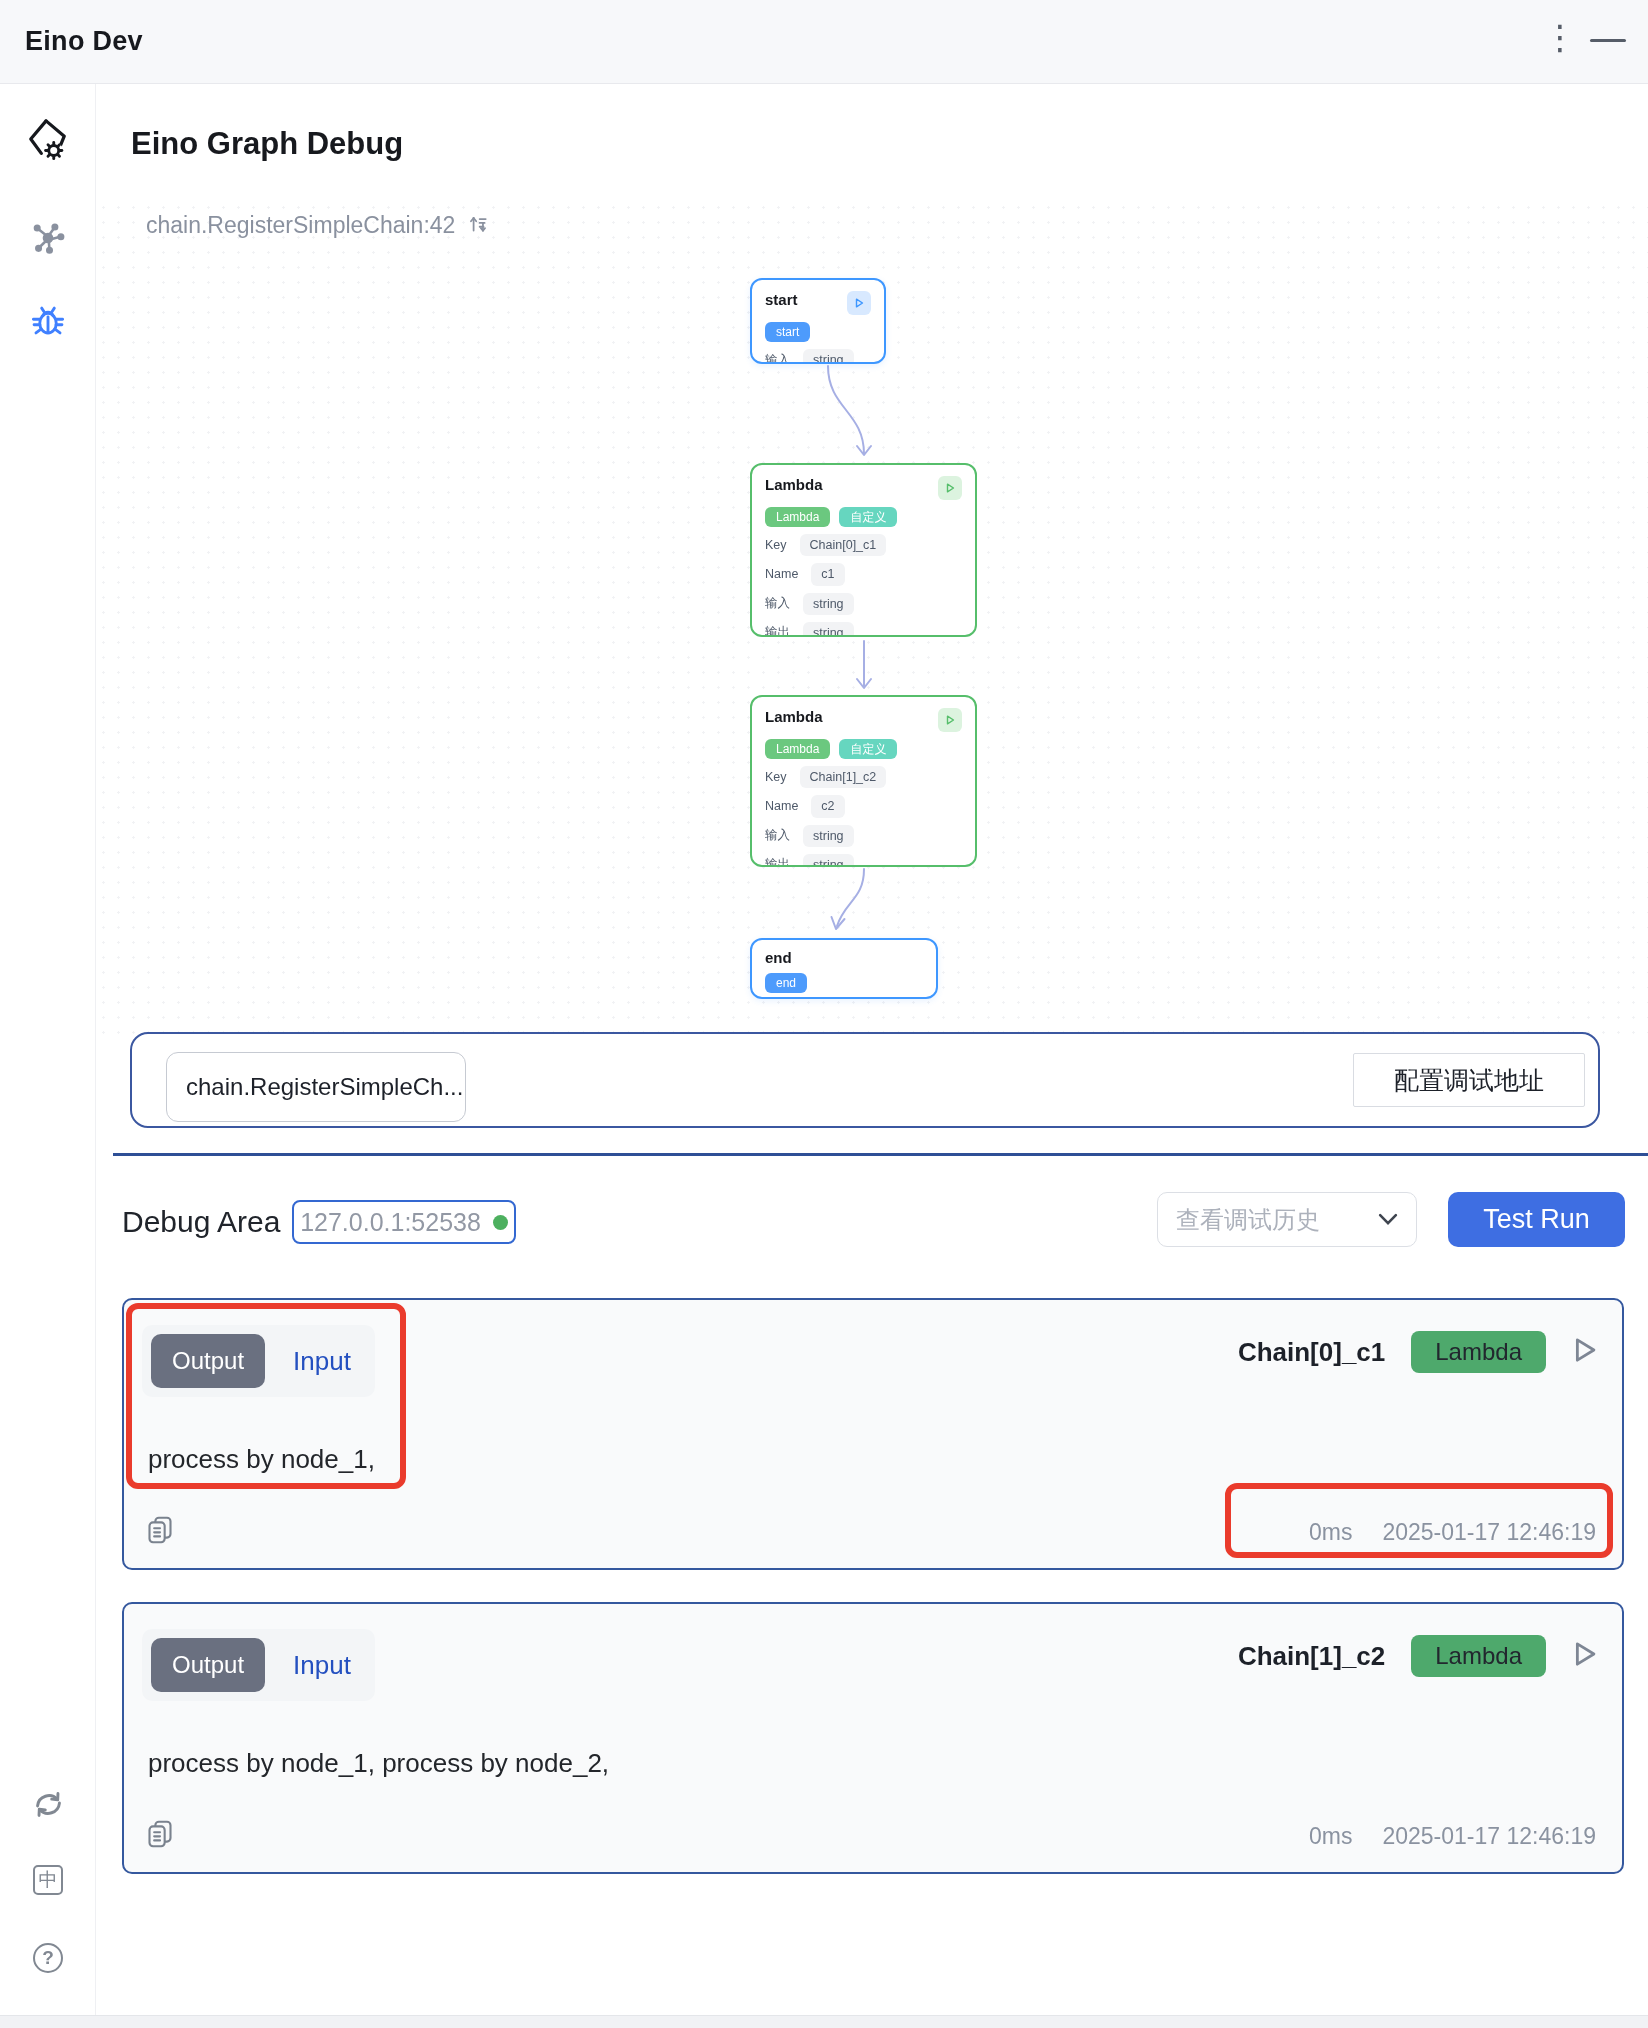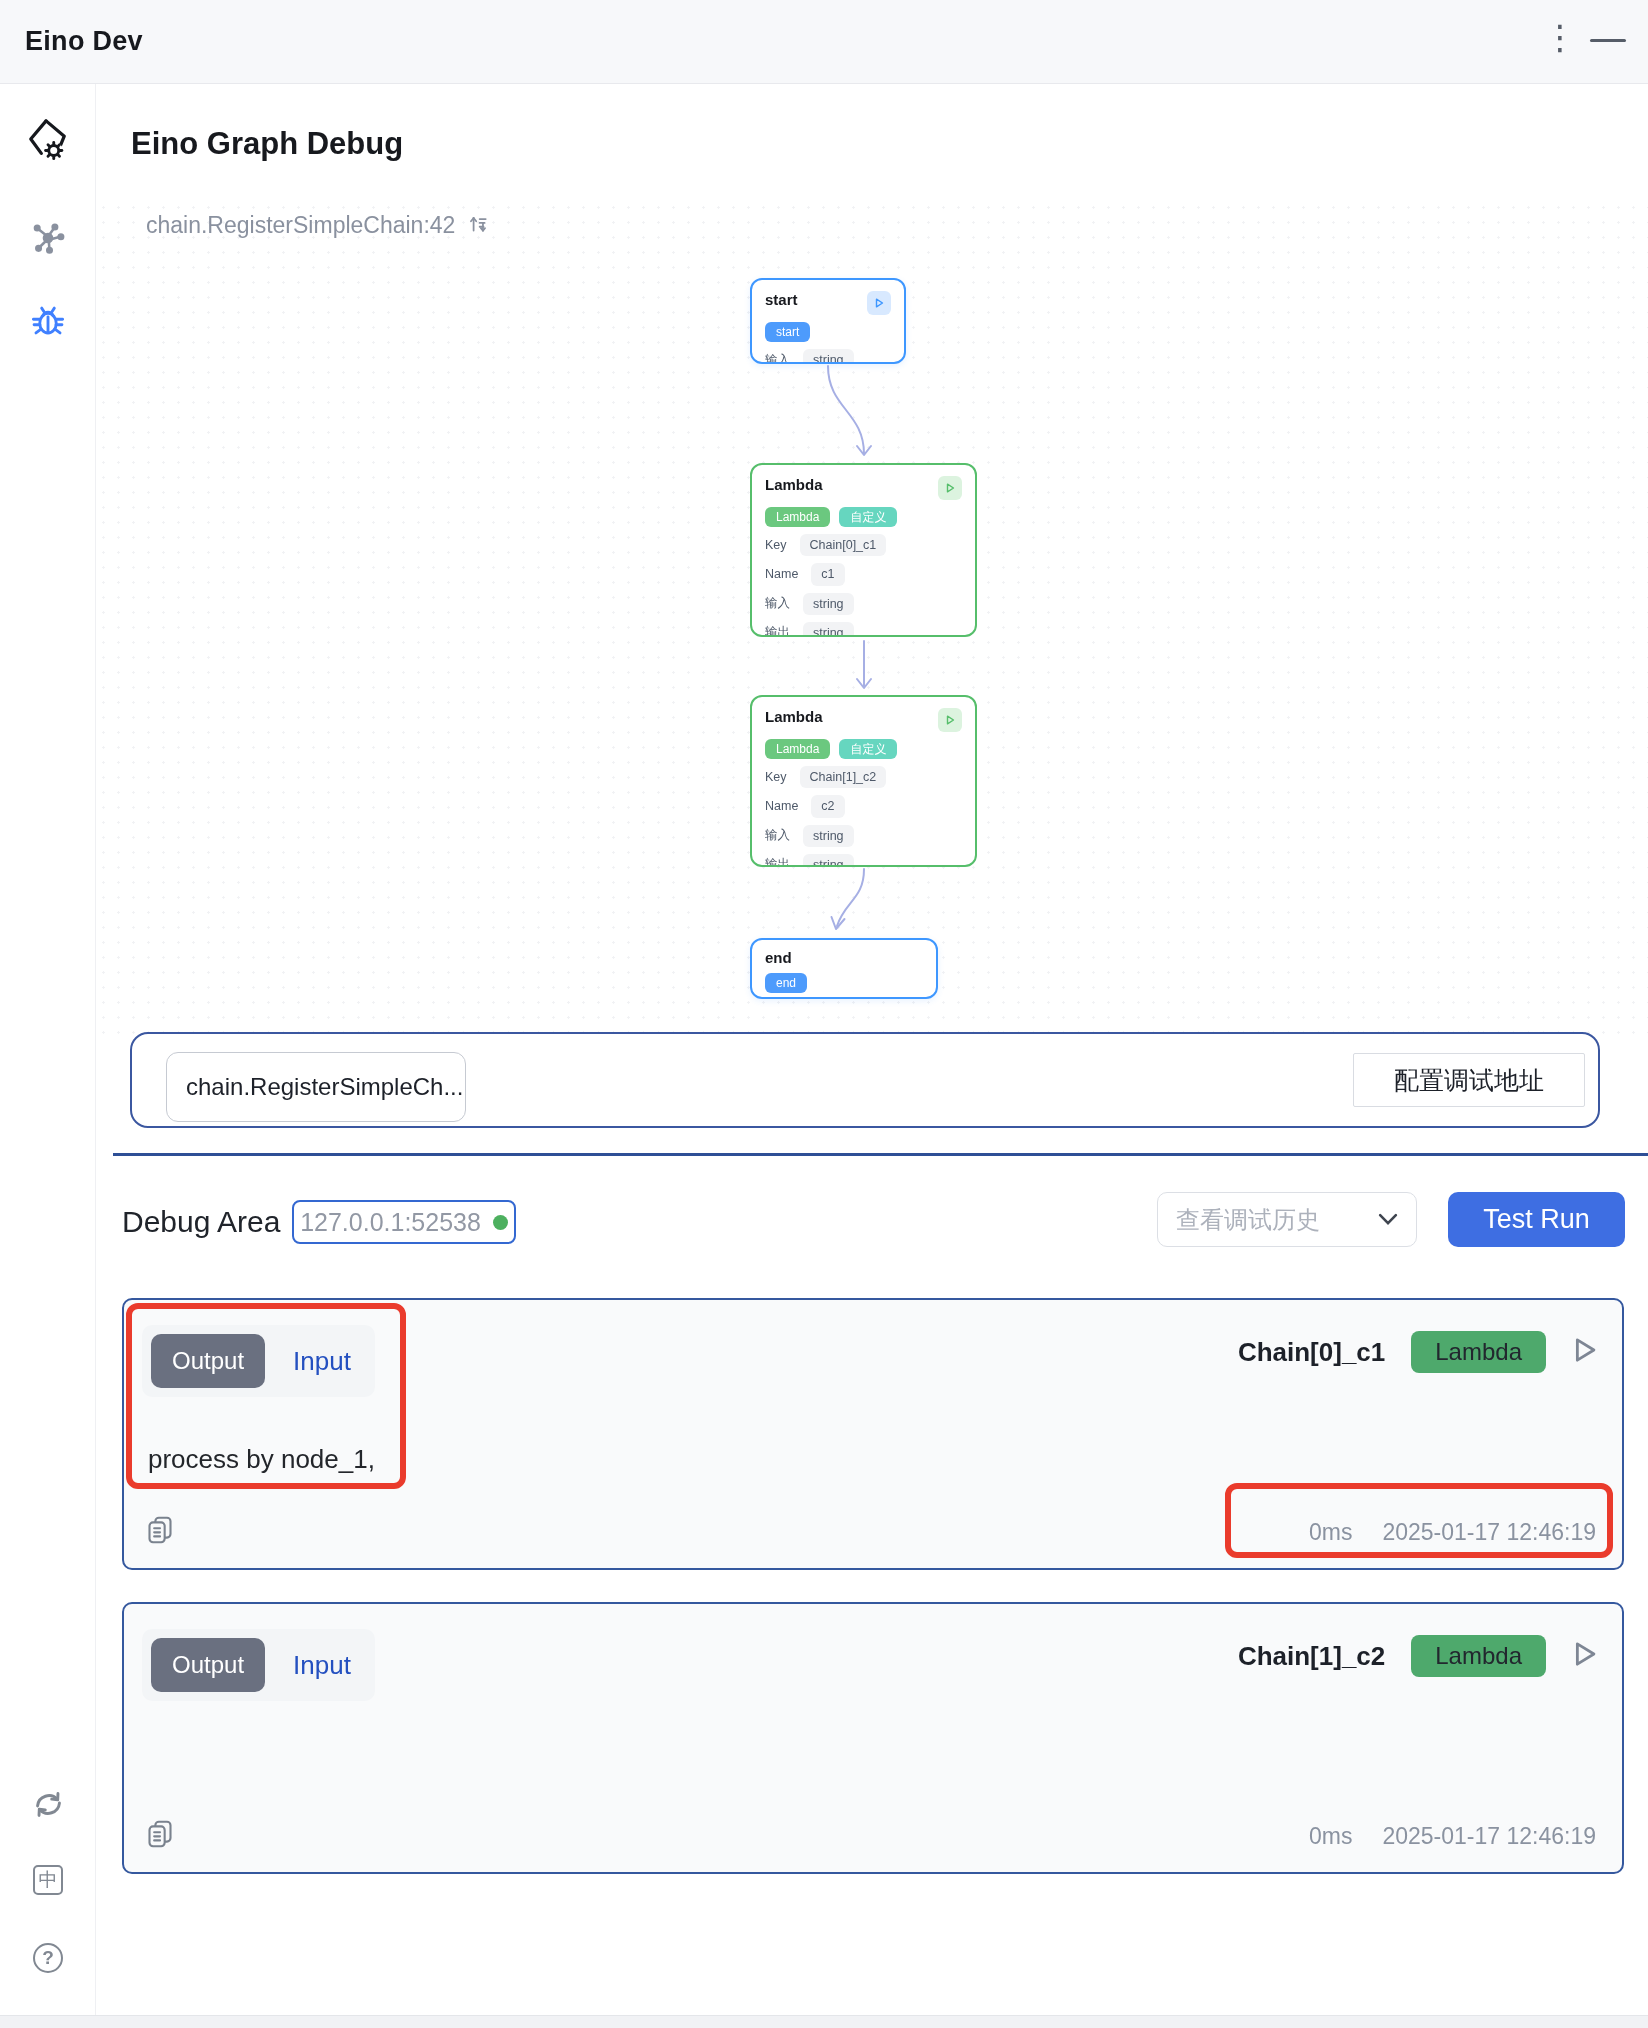--- a/index.html
+++ b/index.html
@@ -40,21 +40,21 @@
   .play-chip.blue { background:#D8E9FF; }
   .play-chip.green{ background:#DCF3DF; }
   .badges { display:flex; gap:9px; margin-top:7px; }
   .badge { font-size:12px; color:#fff; border-radius:6px; padding:4px 11px; line-height:1; }
   .badge.blue { background:#4D9BFC; }
   .badge.green{ background:#6BC87F; }
   .badge.teal { background:#66D6BF; }
   .nrow { display:flex; align-items:center; gap:13px; margin-top:7px; }
   .nlabel { font-size:12.5px; color:#4E5969; }
   .pill { background:#F2F3F5; color:#4E5969; font-size:12.5px; border-radius:6px; padding:3px 10px; line-height:1.3; }
-  #node-start   { left:750px; top:278px; width:156px; height:86px; }
+  #node-start   { left:750px; top:278px; width:136px; height:86px; }
   #node-lambda1 { left:750px; top:463px; width:227px; height:174px; }
   #node-lambda2 { left:750px; top:695px; width:227px; height:172px; }
   #node-end     { left:750px; top:938px; width:188px; height:61px; padding-top:9px; }
 
   
   .selector-wrap { left:130px; top:1032px; width:1470px; height:96px; border:2.5px solid #3B57A0; border-radius:18px; background:#fff; }
   .chain-select { left:166px; top:1052px; width:300px; height:70px; border:1.5px solid #C6CAD2; border-radius:12px;
     background:#fff; display:flex; align-items:center; justify-content:space-between; padding:0 14px 0 19px;
     font-size:24px; color:#1D2129; cursor:pointer; }
   .config-btn { left:1353px; top:1053px; width:232px; height:54px; border:1.5px solid #D9DCE2; border-radius:2px;
@@ -366,20 +366,21 @@
   </div>
   <div class="card-head-right">
     <span class="run-name">Chain[1]_c2</span>
     <span class="type-badge">Lambda</span>
     <span>
       <svg width="26" height="28" viewBox="0 0 20 22" fill="none" stroke="#7E8694" stroke-width="2.2" stroke-linejoin="round">
           <path d="M4 3 L17 11 L4 19 Z"></path>
         </svg>
     </span>
   </div>
+  <div class="card-content">process by node_1, process by node_2,</div>
   <span class="copy-btn">
     <svg width="28" height="32" viewBox="0 0 24 27" fill="none" stroke="#7A828E" stroke-width="1.8" stroke-linejoin="round" stroke-linecap="round">
       <rect x="8" y="3" width="13" height="17" rx="3"></rect>
       <rect x="3" y="7" width="13" height="17" rx="3" fill="#F9FAFB"></rect>
       <path d="M7 12 H12"></path>
         <path d="M7 15.5 H12"></path>
         <path d="M7 19 H12"></path>
     </svg>
   </span>
   <div class="card-foot-right">

